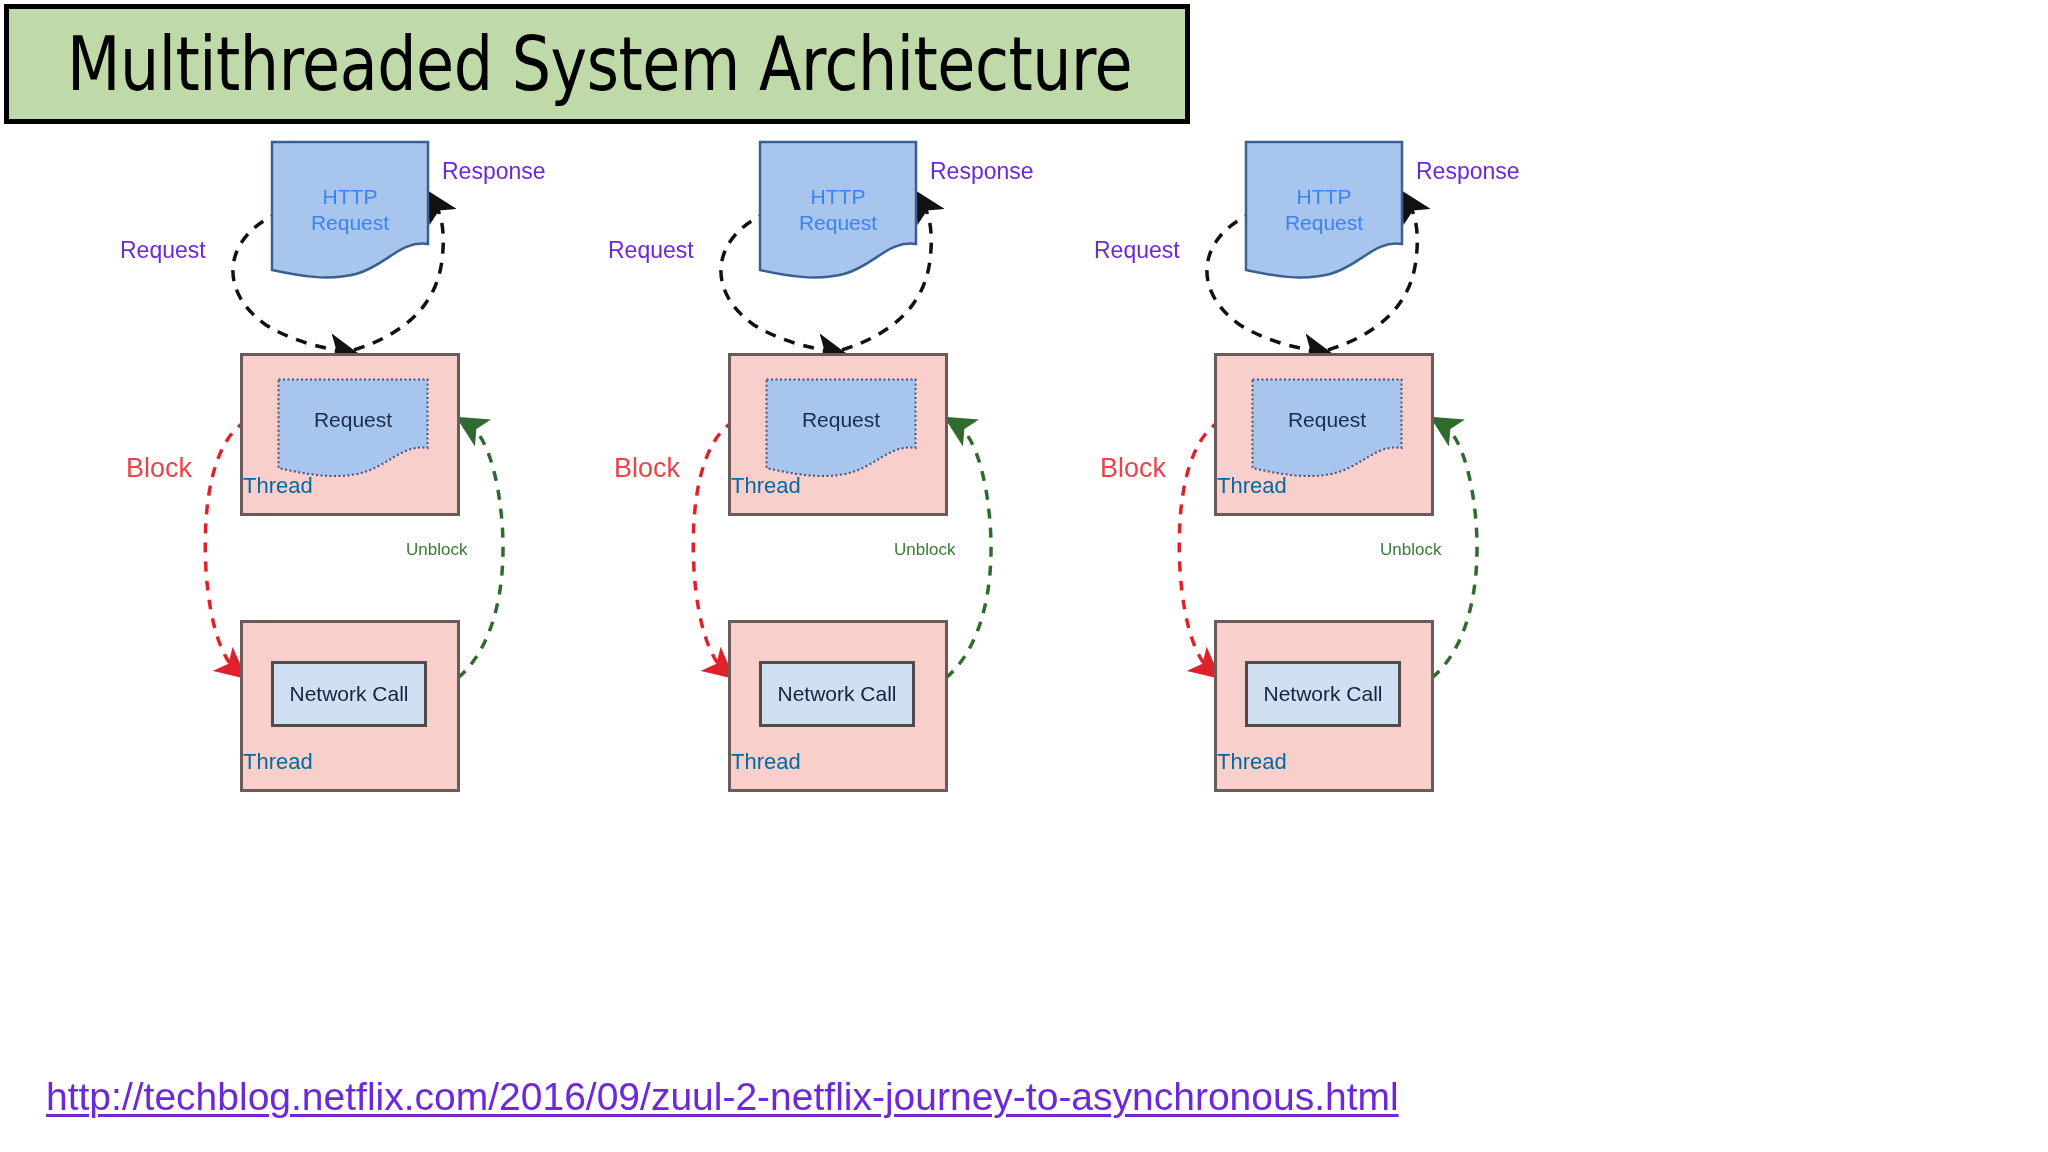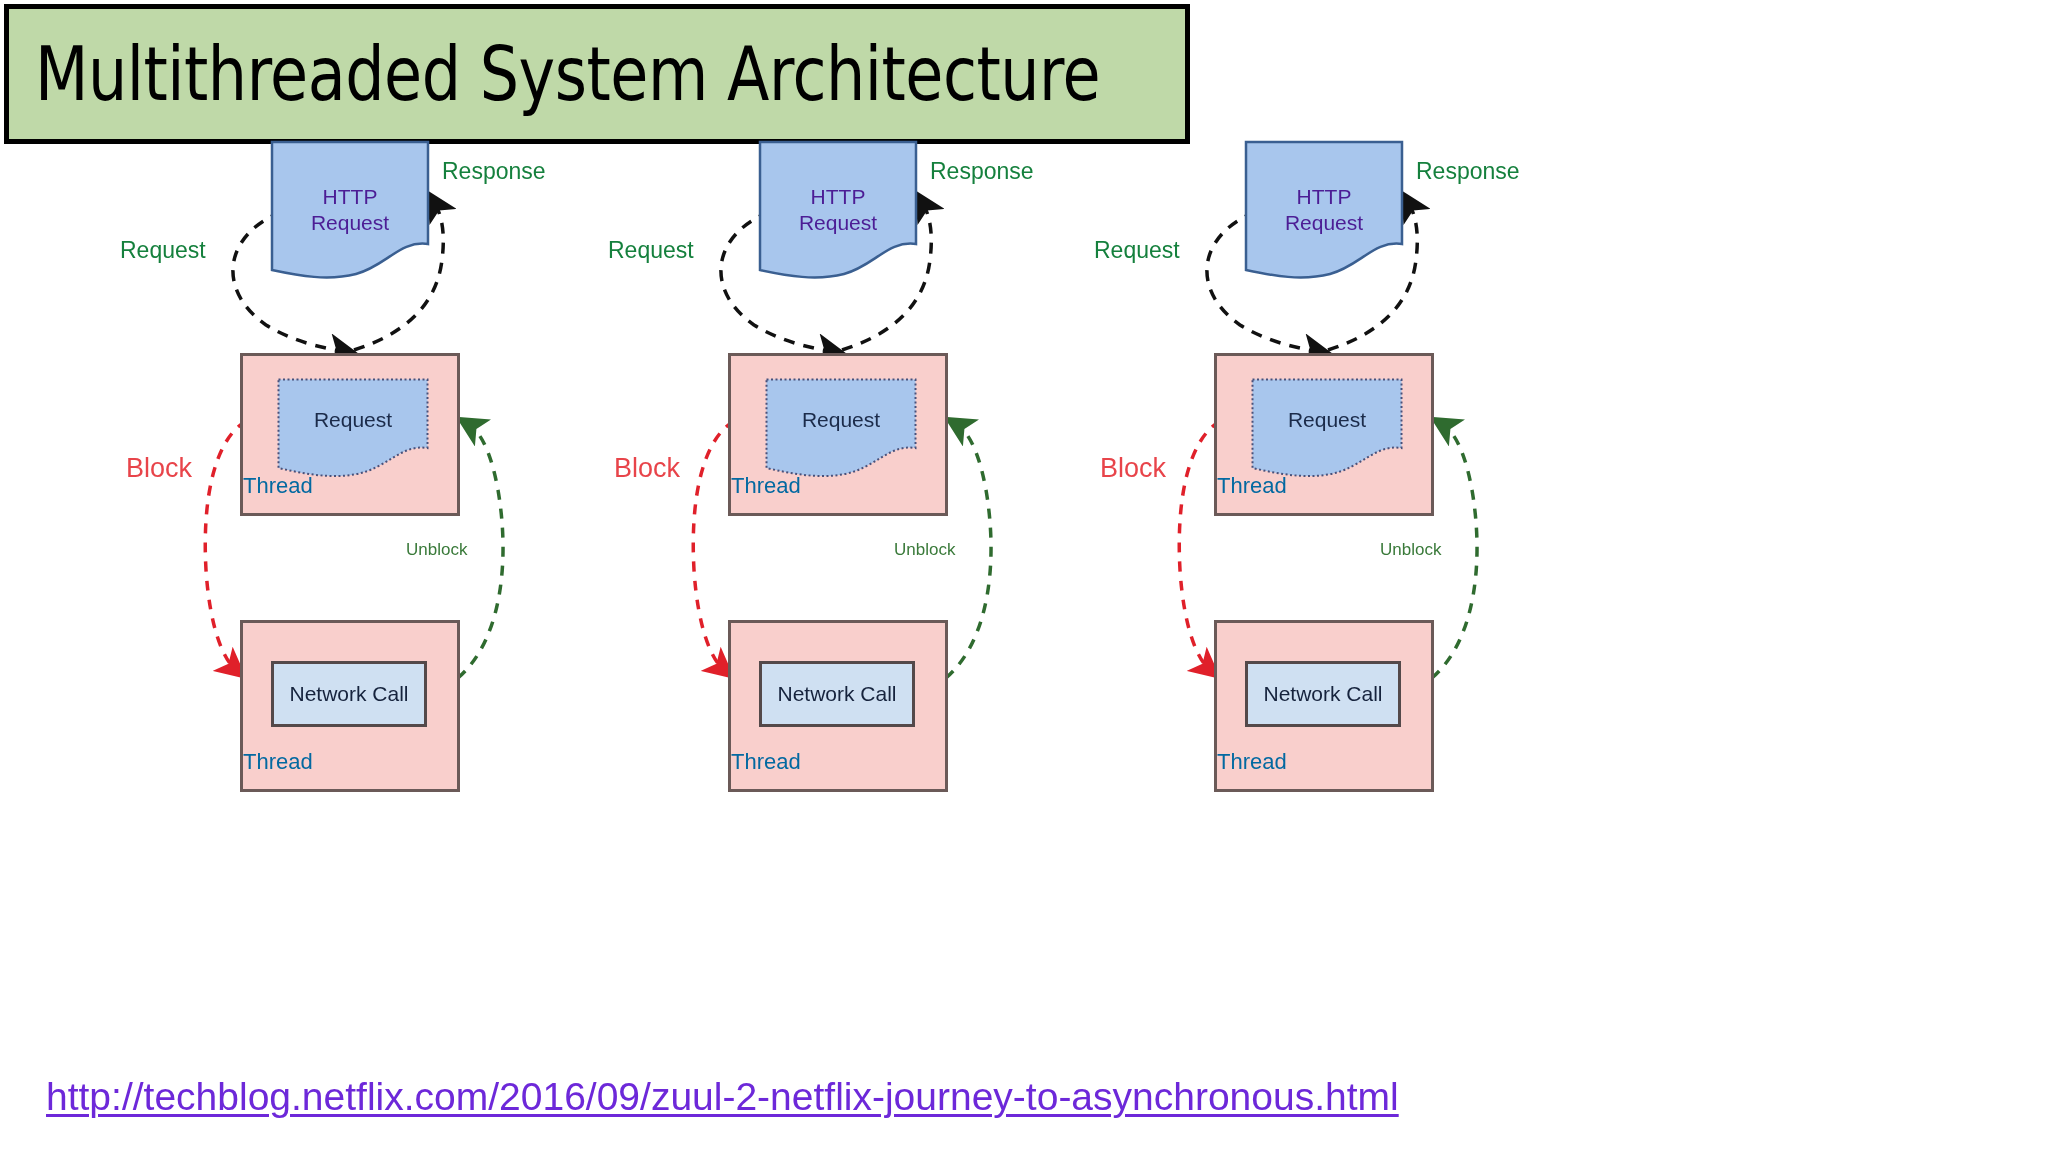--- a/index.html
+++ b/index.html
@@ -15,26 +15,27 @@
     overflow: hidden;
     font-family: "Liberation Sans", sans-serif;
   }
 
   
   #title-banner {
     position: absolute;
     left: 4px;
     top: 4px;
     width: 1186px;
-    height: 140px;
+    height: 120px;
     background: #bfd9a8;
     border: 5px solid #000000;
     box-sizing: border-box;
     display: flex;
     align-items: center;
+    padding-left: 32px;
   }
   #title-text {
     font-family: "DejaVu Sans Condensed", "Liberation Sans Narrow", "Liberation Sans", sans-serif;
     font-size: 74px;
     line-height: 1;
     color: #000000;
     padding-left: 28px;
     letter-spacing: -0.5px;
     white-space: nowrap;
     transform: scaleX(0.93);
@@ -70,32 +71,32 @@
     top: 0;
     overflow: visible;
   }
   .http-doc .doc-label {
     position: absolute;
     left: 0;
     top: 0;
     width: 160px;
     text-align: center;
     font-size: 21px;
-    color: #4c1d95;
+    color: #3b82f6;
     line-height: 1.25;
     pointer-events: none;
   }
   .http-doc .doc-label .l1 { display: block; margin-top: 44px; }
   .http-doc .doc-label .l2 { display: block; }
 
   
   .lbl {
     position: absolute;
     font-size: 23px;
-    color: #15803d;
+    color: #6d28d9;
     white-space: nowrap;
   }
   .lbl-request  { left: 14px;  top: 97px; }
   .lbl-response { left: 336px; top: 18px; }
   .lbl-block {
     left: 20px; top: 313px;
     color: #e8444a;
     font-size: 27px;
   }
   .lbl-unblock {

